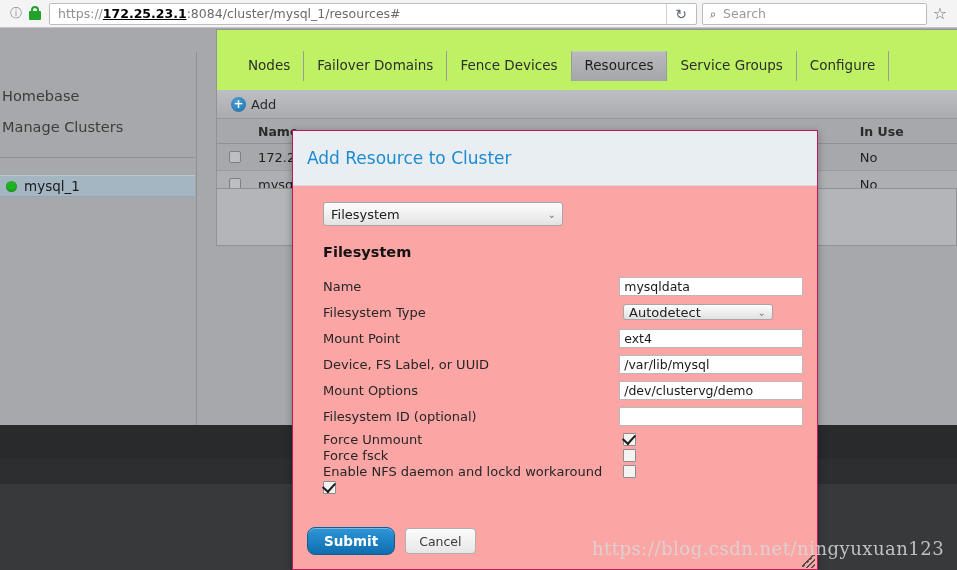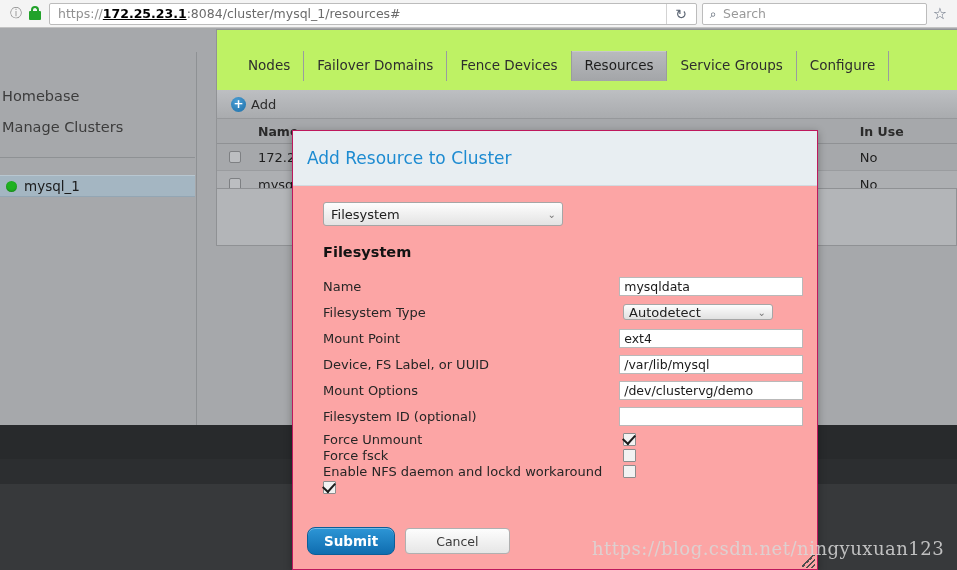--- a/index.html
+++ b/index.html
@@ -435,21 +435,21 @@
     color: #ffffff;
     font-size: 13.5px;
     font-weight: bold;
     display: flex;
     align-items: center;
     box-shadow: inset 0 1px 0 rgba(255,255,255,0.35);
     font-family: "DejaVu Sans", sans-serif;
   }
   .btn-secondary {
     height: 26px;
-    padding: 0 30px;
+    padding: 0 13px;
     margin-left: 10px;
     background: linear-gradient(#fdfdfd, #e6e6e6);
     border: 1px solid #b0b0b0;
     border-radius: 4px;
     color: #3a3a3a;
     font-size: 12.5px;
     display: flex;
     align-items: center;
     font-family: "DejaVu Sans", sans-serif;
   }

